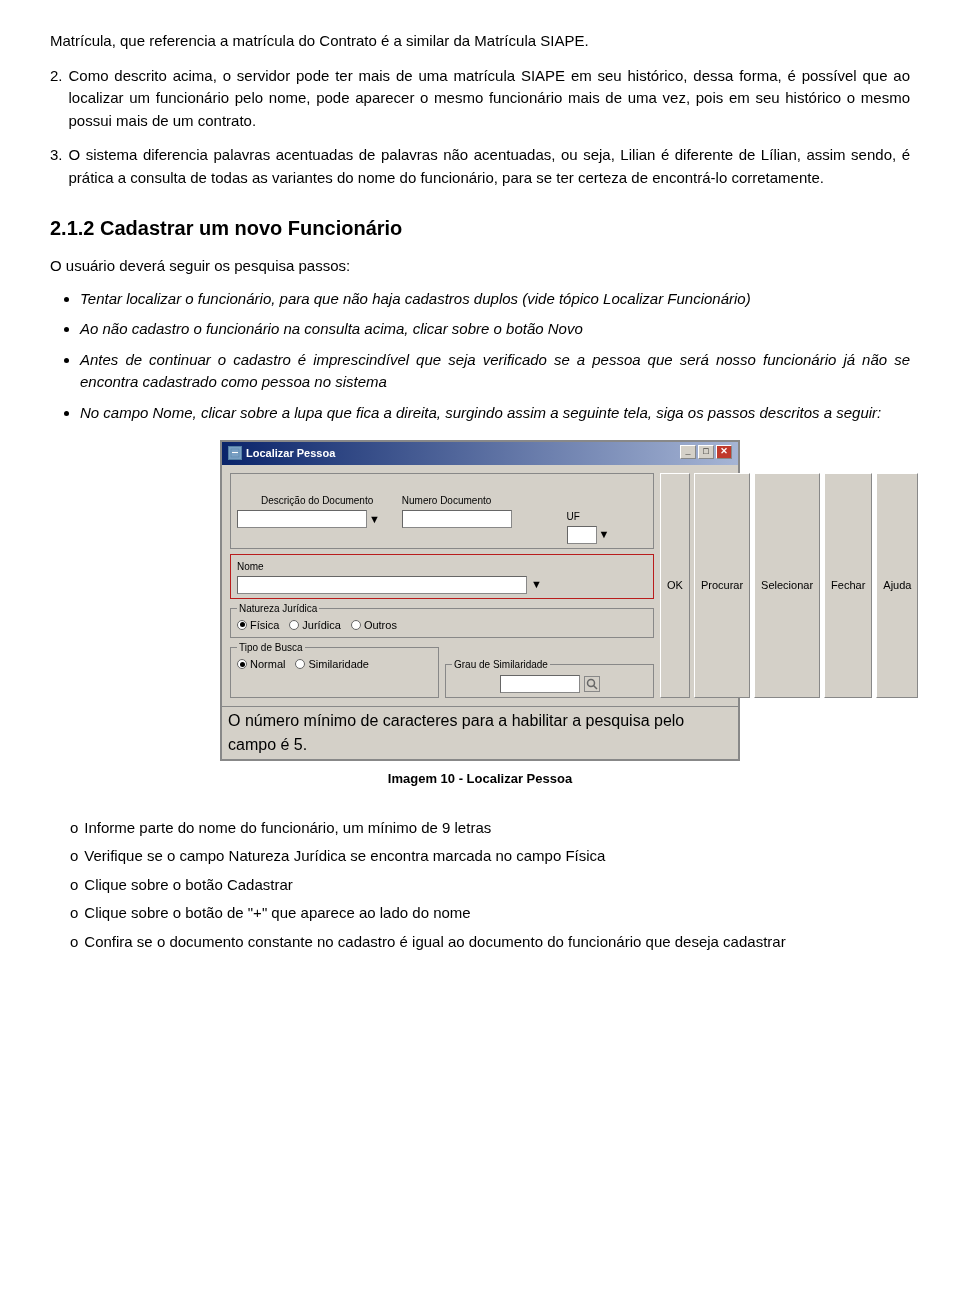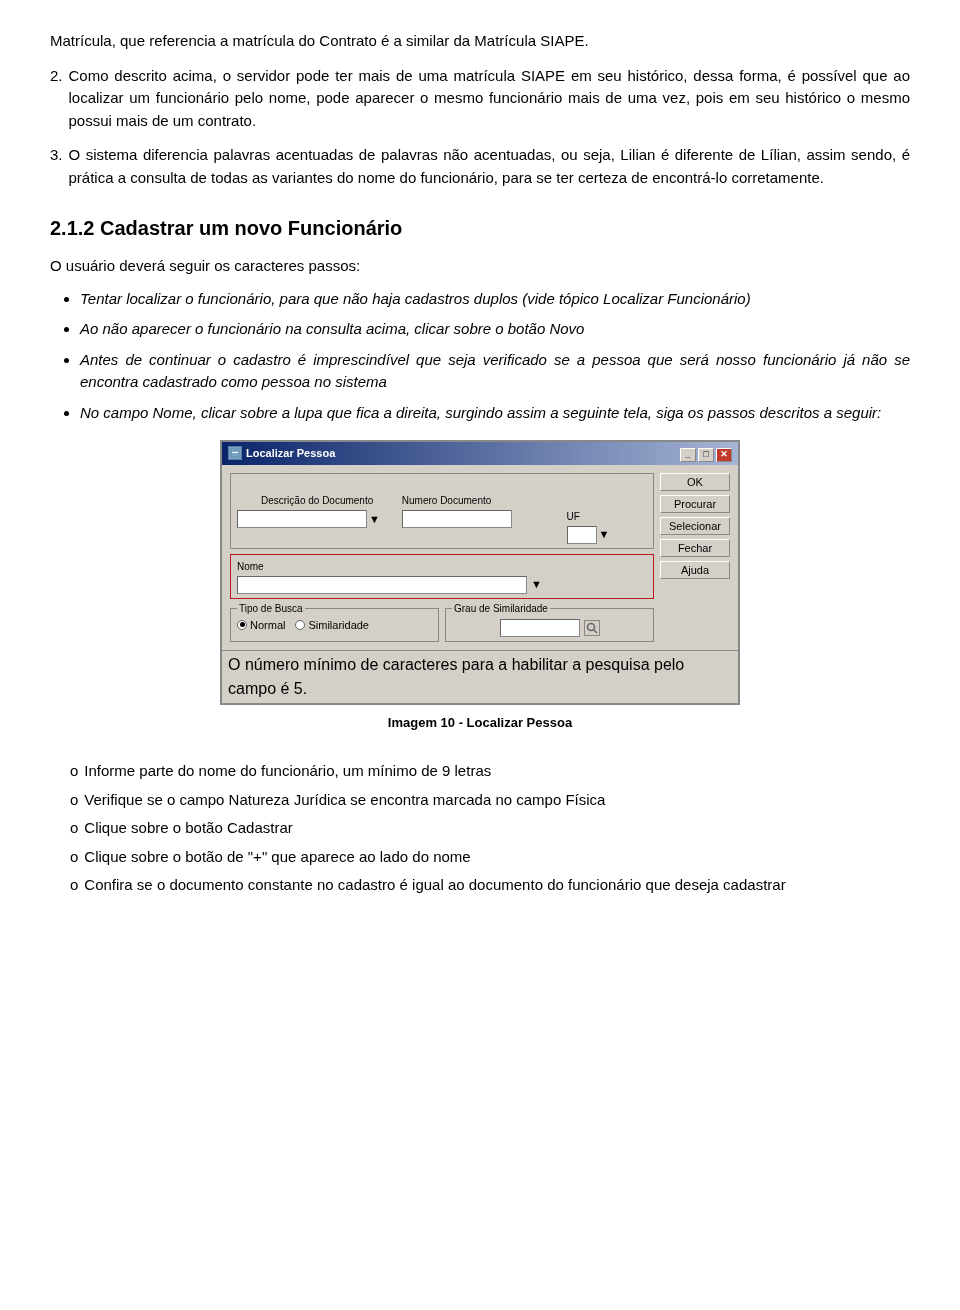--- a/index.html
+++ b/index.html
@@ -55,21 +55,21 @@
       border: 2px solid #888;
       background: #d4d0c8;
       font-family: 'Tahoma', Arial, sans-serif;
       font-size: 11px;
     }
     .dialog-titlebar {
       background: linear-gradient(to right, #0a246a, #a6b5d5);
       color: #fff;
       padding: 3px 6px;
       display: flex;
-      align-items: flex-end;
+      align-items: flex-start;
       justify-content: space-between;
       font-size: 11px;
       font-weight: bold;
     }
     .dialog-titlebar-left {
       display: flex;
       align-items: center;
       gap: 4px;
     }
     .dialog-titlebar-icon {
@@ -111,21 +111,21 @@
     }
     .dialog-left {
       flex: 1;
       display: flex;
       flex-direction: column;
       gap: 5px;
     }
     .dialog-right {
       width: 70px;
       display: flex;
-      flex-direction: column;
+      flex-direction: row;
       gap: 4px;
     }
     .win-btn {
       background: #d4d0c8;
       border: 1px solid #888;
       border-top-color: #fff;
       border-left-color: #fff;
       padding: 2px 6px;
       font-size: 11px;
       font-family: 'Tahoma', Arial, sans-serif;
@@ -198,20 +198,21 @@
     }
     .nome-row {
       display: flex;
       gap: 4px;
       align-items: center;
     }
     .grau-group {
       display: flex;
       align-items: center;
       gap: 4px;
+      margin-top: 17px;
     }
     .image-caption {
       font-weight: bold;
       font-size: 13px;
       text-align: center;
       margin-top: 8px;
     }
     ol.sub-list {
       list-style-type: lower-alpha;
       margin-left: 40px;
@@ -237,25 +238,25 @@
     <span>Como descrito acima, o servidor pode ter mais de uma matrícula SIAPE em seu histórico, dessa forma, é possível que ao localizar um funcionário pelo nome, pode aparecer o mesmo funcionário mais de uma vez, pois em seu histórico o mesmo possui mais de um contrato.</span>
   </div>
 
   <div class="numbered-item">
     <span class="num">3.</span>
     <span>O sistema diferencia palavras acentuadas de palavras não acentuadas, ou seja, Lilian é diferente de Lílian, assim sendo, é prática a consulta de todas as variantes do nome do funcionário, para se ter certeza de encontrá-lo corretamente.</span>
   </div>
 
   <h2>2.1.2 Cadastrar um novo Funcionário</h2>
 
-  <p class="intro-text">O usuário deverá seguir os caracteres passos:</p>
+  <p class="intro-text">O usuário deverá seguir os pesquisa passos:</p>
 
   <ul class="bullet-list">
     <li>Tentar localizar o funcionário, para que não haja cadastros duplos (vide tópico Localizar Funcionário)</li>
-    <li>Ao não aparecer o funcionário na consulta acima, clicar sobre o botão Novo</li>
+    <li>Ao não cadastro o funcionário na consulta acima, clicar sobre o botão Novo</li>
     <li>Antes de continuar o cadastro é imprescindível que seja verificado se a pessoa que será nosso funcionário já não se encontra cadastrado como pessoa no sistema</li>
     <li>No campo Nome, clicar sobre a lupa que fica a direita, surgindo assim a seguinte tela, siga os passos descritos a seguir:</li>
   </ul>
 
   <div class="dialog-container">
     <div class="dialog-window">
 
       <div class="dialog-titlebar">
         <div class="dialog-titlebar-left">
           <div class="dialog-titlebar-icon">
@@ -300,20 +301,37 @@
           </div>
 
           <div style="border:1px solid #b91c1c; padding:4px 6px; background:#d4d0c8;">
             <label style="font-size:10px; display:block; margin-bottom:2px;">Nome</label>
             <div class="nome-row">
               <input class="win-input" style="width: 290px;">
               <span style="font-size:11px;">▼</span>
             </div>
           </div>
 
+          <div class="win-group" style="margin-top:4px;">
+            <span class="win-group-label">Natureza Jurídica</span>
+            <div class="win-radio-group" style="margin-top:4px;">
+              <div class="win-radio-item">
+                <div class="win-radio checked"></div>
+                <span>Física</span>
+              </div>
+              <div class="win-radio-item">
+                <div class="win-radio"></div>
+                <span>Jurídica</span>
+              </div>
+              <div class="win-radio-item">
+                <div class="win-radio"></div>
+                <span>Outros</span>
+              </div>
+            </div>
+          </div>
 
           <div style="display:flex; gap:6px; margin-top:4px;">
             <div class="win-group" style="flex:1;">
               <span class="win-group-label">Tipo de Busca</span>
               <div class="win-radio-group" style="margin-top:4px;">
                 <div class="win-radio-item">
                   <div class="win-radio checked"></div>
                   <span>Normal</span>
                 </div>
                 <div class="win-radio-item">

